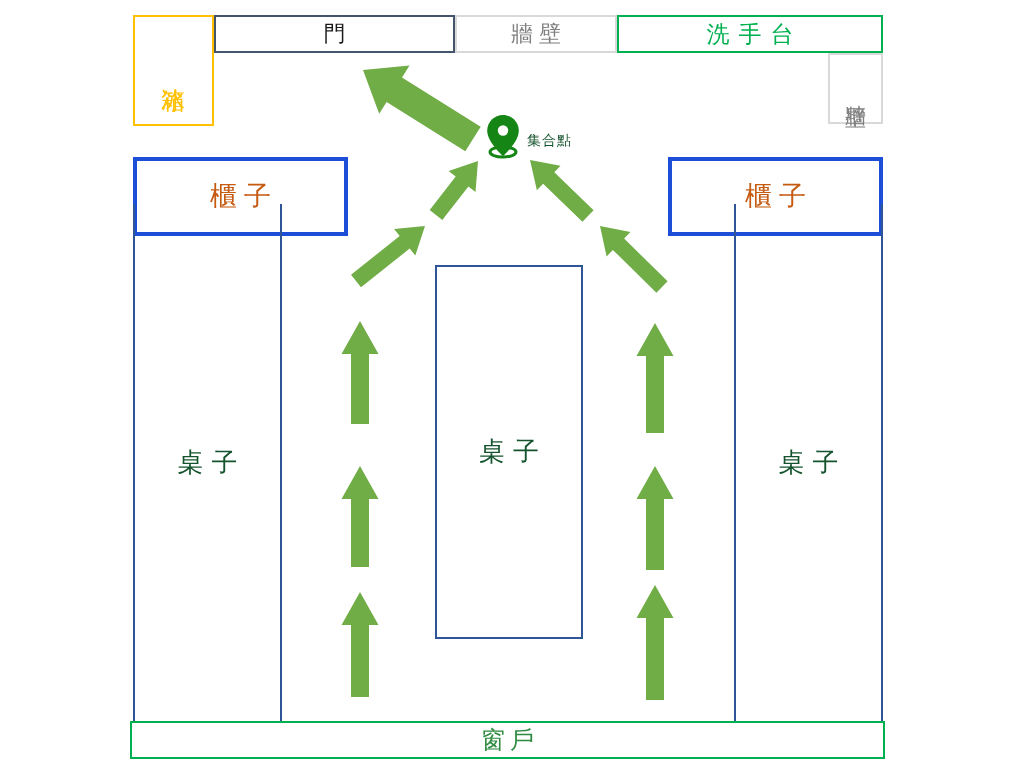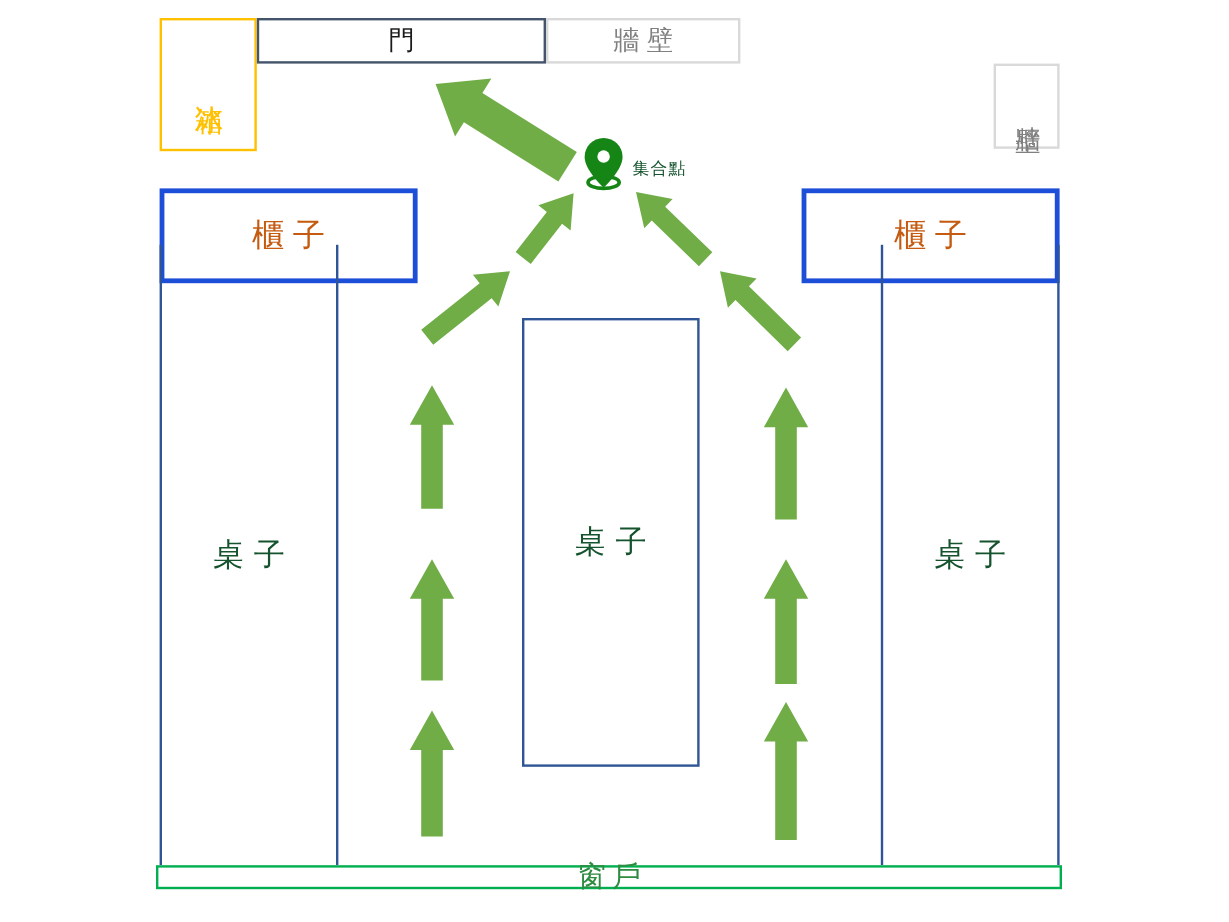--- a/index.html
+++ b/index.html
@@ -29,21 +29,21 @@
   .cabinet-right{left:668px;top:125px;width:215px;height:79px;}
 
   
   .table-side{top:204px;width:149px;height:517px;border-left:2px solid #2F5597;border-right:2px solid #2F5597;background:transparent;}
   .table-left{left:133px;}
   .table-right{left:734px;}
   .table-center{left:435px;top:265px;width:148px;height:374px;border:2px solid #2F5597;background:transparent;}
   .table-label{color:#14532d;font-size:26px;letter-spacing:8px;text-indent:8px;}
 
   
-  .window{left:130px;top:721px;width:755px;height:20px;border:2px solid #00B050;}
+  .window{left:130px;top:721px;width:755px;height:38px;border:2px solid #00B050;}
   .window .label{color:#2E8B40;font-size:24px;letter-spacing:5px;text-indent:5px;}
 
   
   .assembly-label{position:absolute;left:527px;top:132px;font-size:14px;color:#14532d;letter-spacing:1px;text-align:center;}
 
   
   #overlay{position:absolute;left:0;top:0;width:1024px;height:768px;pointer-events:none;}
 </style>
 </head>
 <body>
@@ -51,20 +51,23 @@
 <div id="canvas">
 
   <div class="box fridge">
     <span class="label">冰箱</span>
   </div>
   <div class="box door">
     <span class="label">門</span>
   </div>
   <div class="box wall-top">
     <span class="label">牆壁</span>
+  </div>
+  <div class="box sink">
+    <span class="label">洗手台</span>
   </div>
   <div class="box wall-right">
     <span class="label">牆壁</span>
   </div>
 
   <div class="box cabinet cabinet-left">
     <span class="label">櫃子</span>
   </div>
   <div class="box cabinet cabinet-right">
     <span class="label">櫃子</span>

